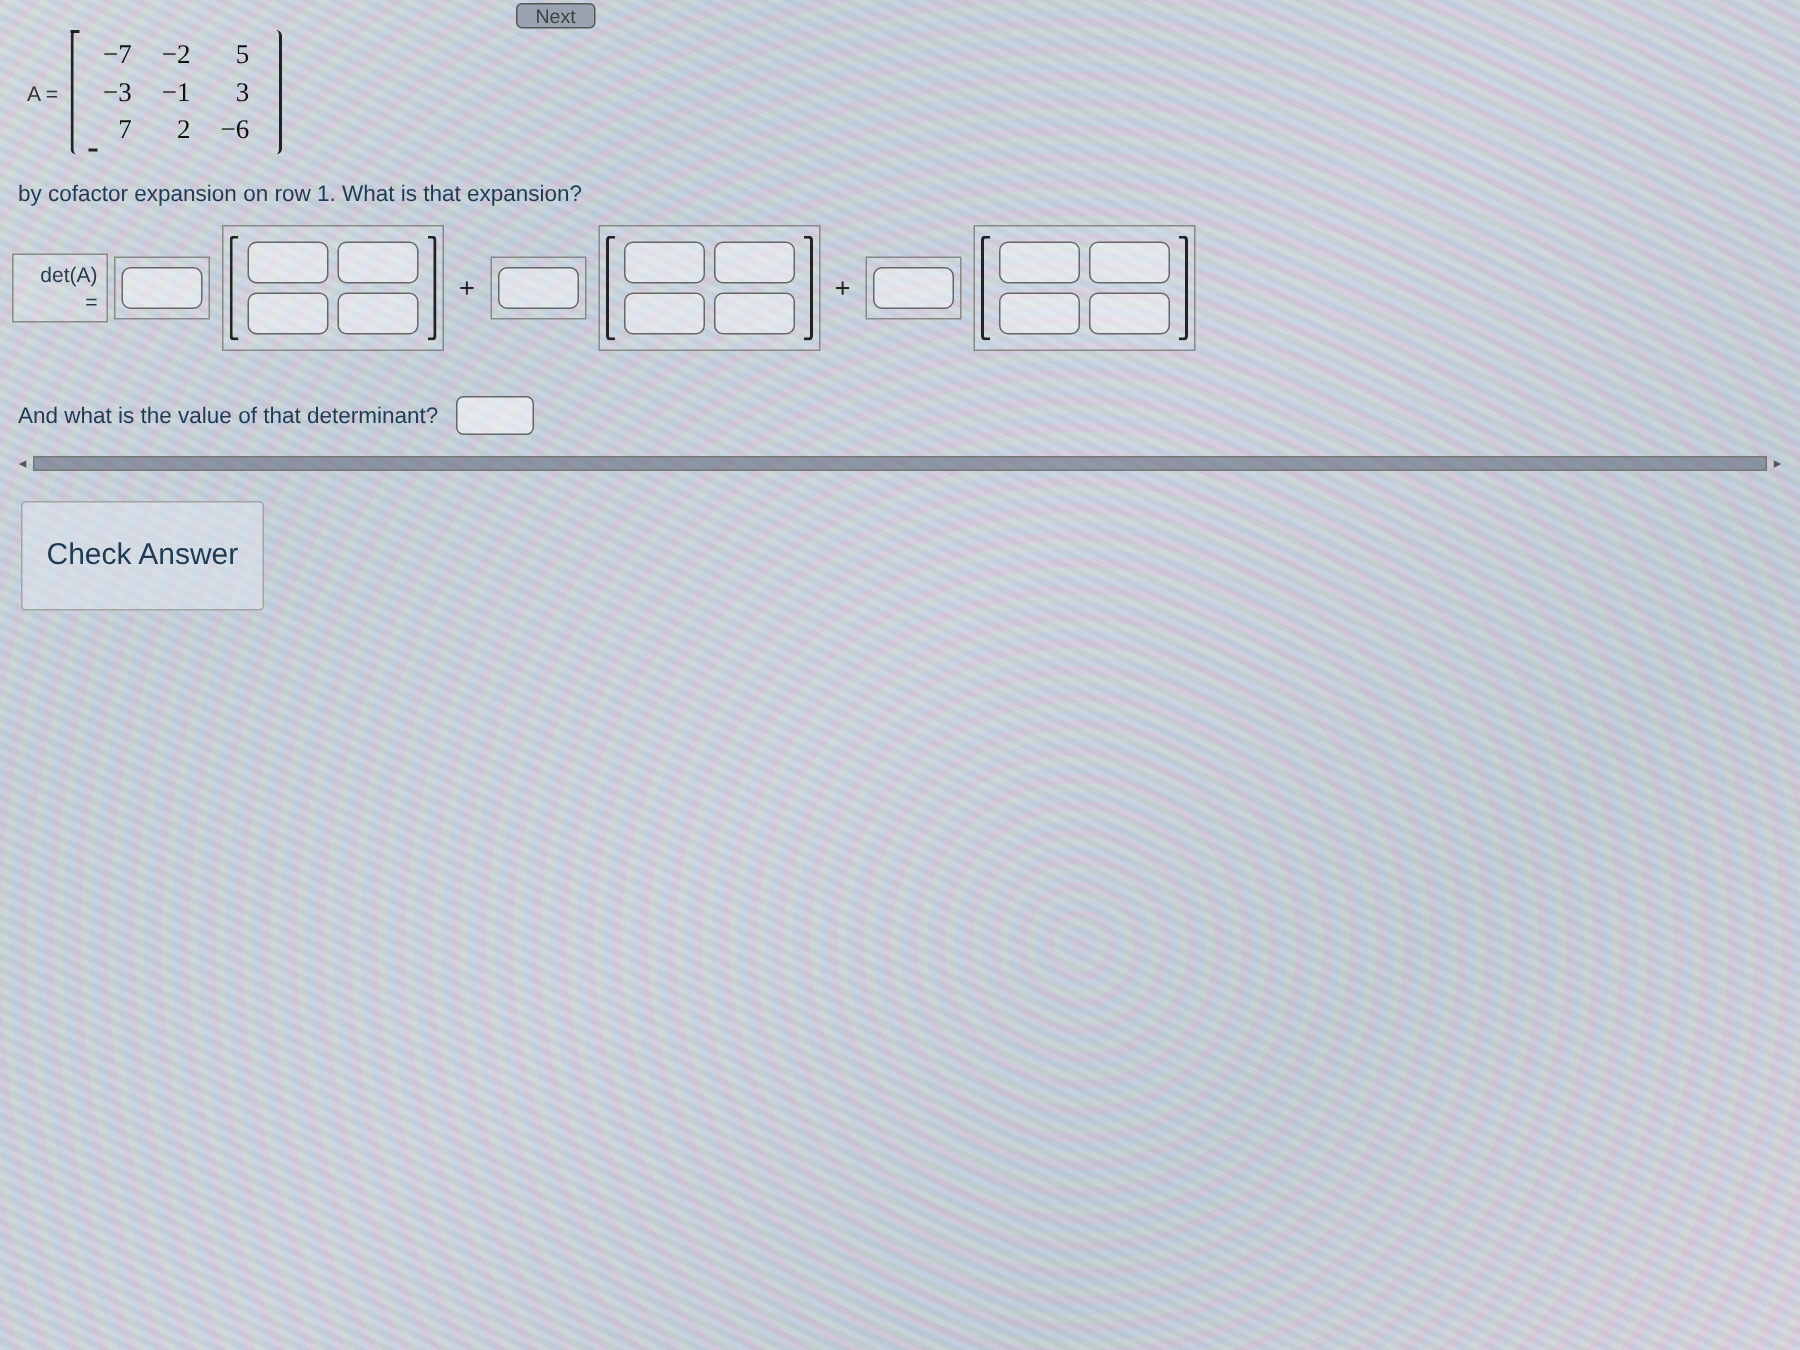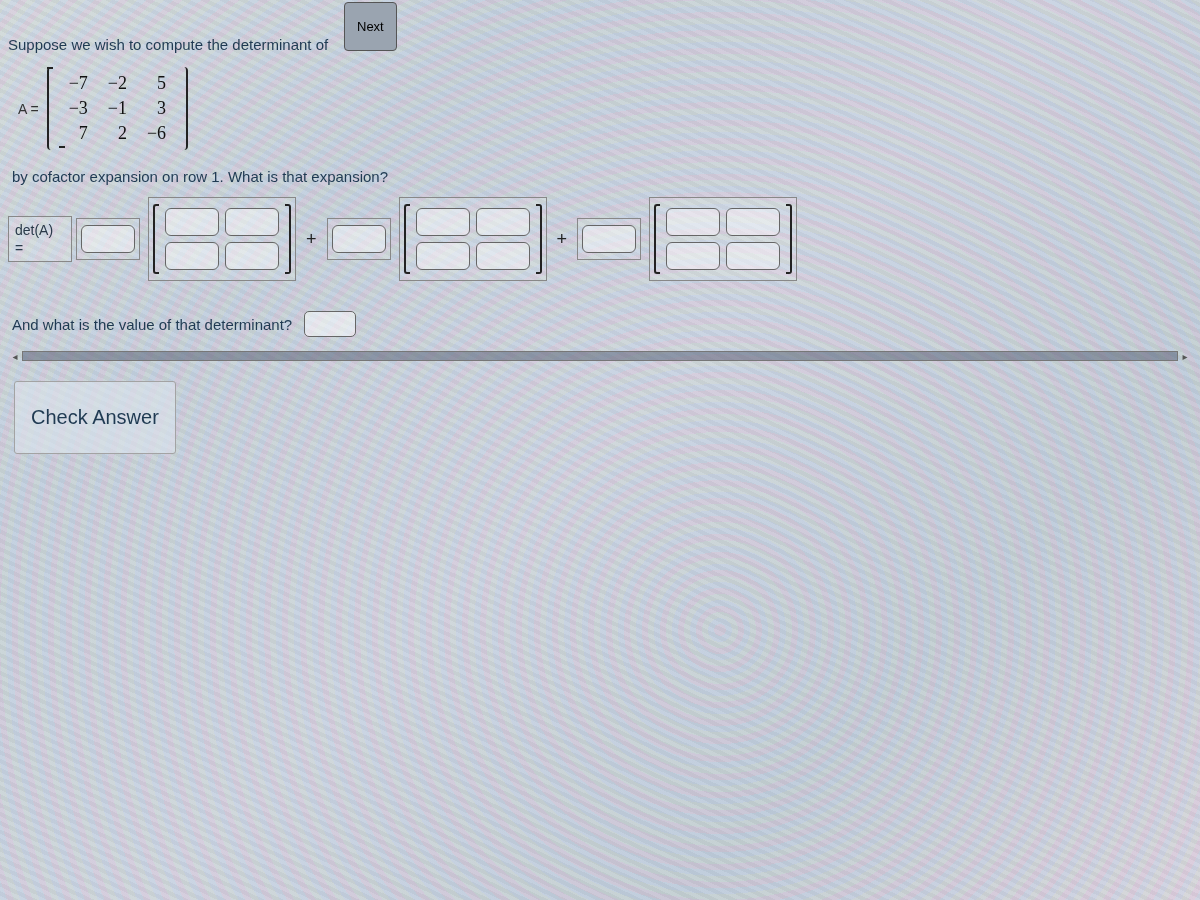--- a/index.html
+++ b/index.html
@@ -20,23 +20,23 @@
       repeating-linear-gradient(25deg, rgba(255,255,255,0.05) 0 4px, rgba(0,0,0,0.03) 4px 8px);
     pointer-events: none;
     z-index: 0;
   }
   .content { position: relative; z-index: 1; padding: 6px 8px; }
   .top-btn {
     position: absolute;
     top: 2px; left: 344px;
     border: 1px solid #555;
     background: #9aa4b0;
-    color: #000000;
+    color: #404040;
     font-size: 13px;
-    padding: 16px 12px;
+    padding: 0 12px;
     border-radius: 4px;
     cursor: pointer;
   }
   .intro { font-size: 15px; margin-top: 30px; color: #1f3a52; }
   .matrix-row { display: flex; align-items: center; margin: 14px 0 14px 10px; }
   .matrix-label { font-size: 14px; margin-right: 8px; color: #333; }
   .matrix {
     display: inline-block;
     border-left: 2px solid #222;
     border-right: 2px solid #222;
@@ -53,21 +53,21 @@
     font-family: Georgia, serif; font-size: 18px; text-align: right;
     padding: 2px 10px; color: #111;
   }
   .question2 { font-size: 15px; margin: 18px 0 12px 4px; color: #1f3a52; }
   .expansion {
     display: flex; align-items: center; gap: 4px;
     border: none; margin-bottom: 22px;
   }
   .det-label {
     border: 1px solid #888; padding: 4px 6px; font-size: 14px;
-    background: rgba(255,255,255,0.15); min-width: 64px; text-align: left;
+    background: rgba(255,255,255,0.15); min-width: 64px; text-align: right;
     line-height: 1.3;
   }
   .det-label .eq { display: block; font-size: 14px; }
   .term-group {
     display: flex; align-items: center; gap: 2px;
     border: 1px solid #888; padding: 6px 4px; background: rgba(255,255,255,0.1);
   }
   .scalar-box {
     width: 54px; height: 28px; border: 1px solid #666; border-radius: 6px;
     background: rgba(255,255,255,0.4);
@@ -114,21 +114,20 @@
 </style>
 </head>
 <body>
 
 <div class="moire"></div>
 
 <div class="content">
 
   <button class="top-btn">Next</button>
 
-  <p class="intro">Suppose we wish to compute the determinant of</p>
 
   <div class="matrix-row">
     <span class="matrix-label">A =</span>
     <span class="matrix">
       <table>
         <tbody>
             <tr>
           <td>−7</td>
           <td>−2</td>
           <td>5</td>

